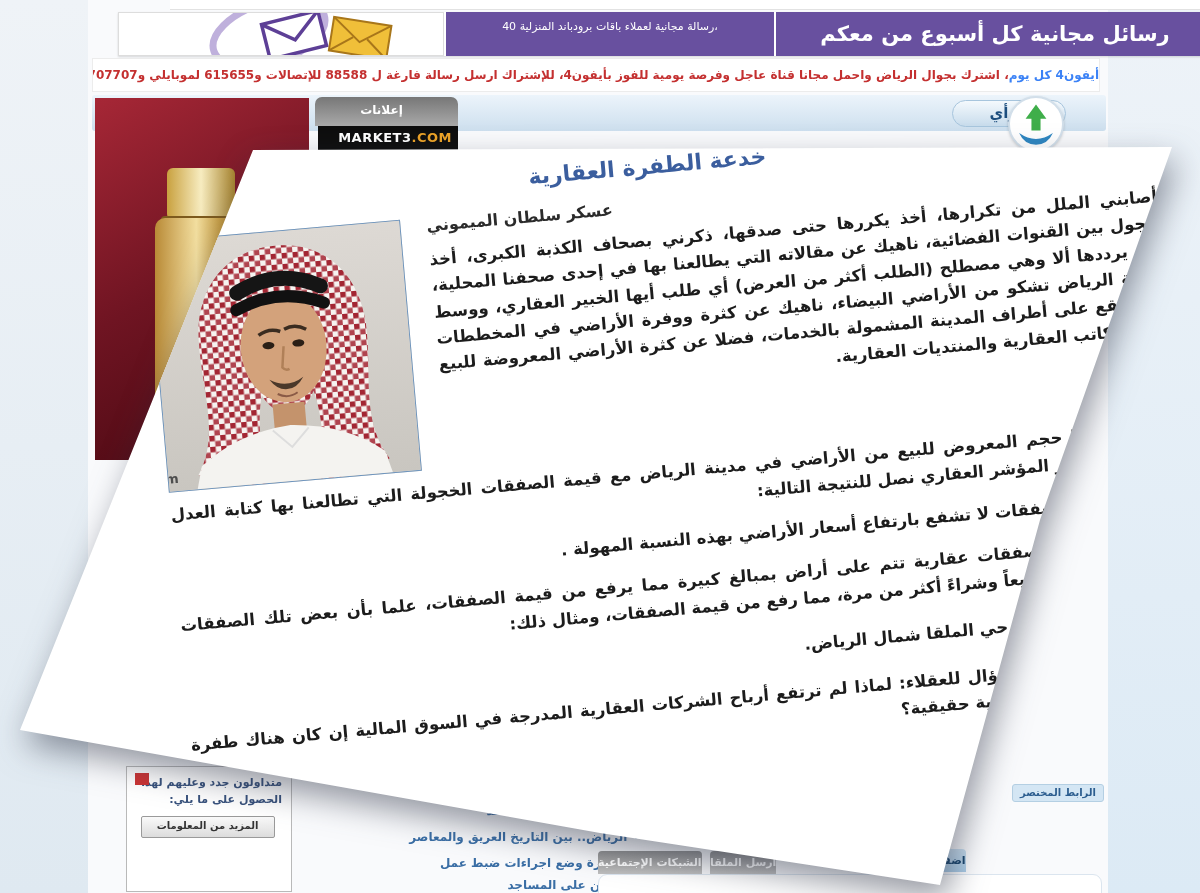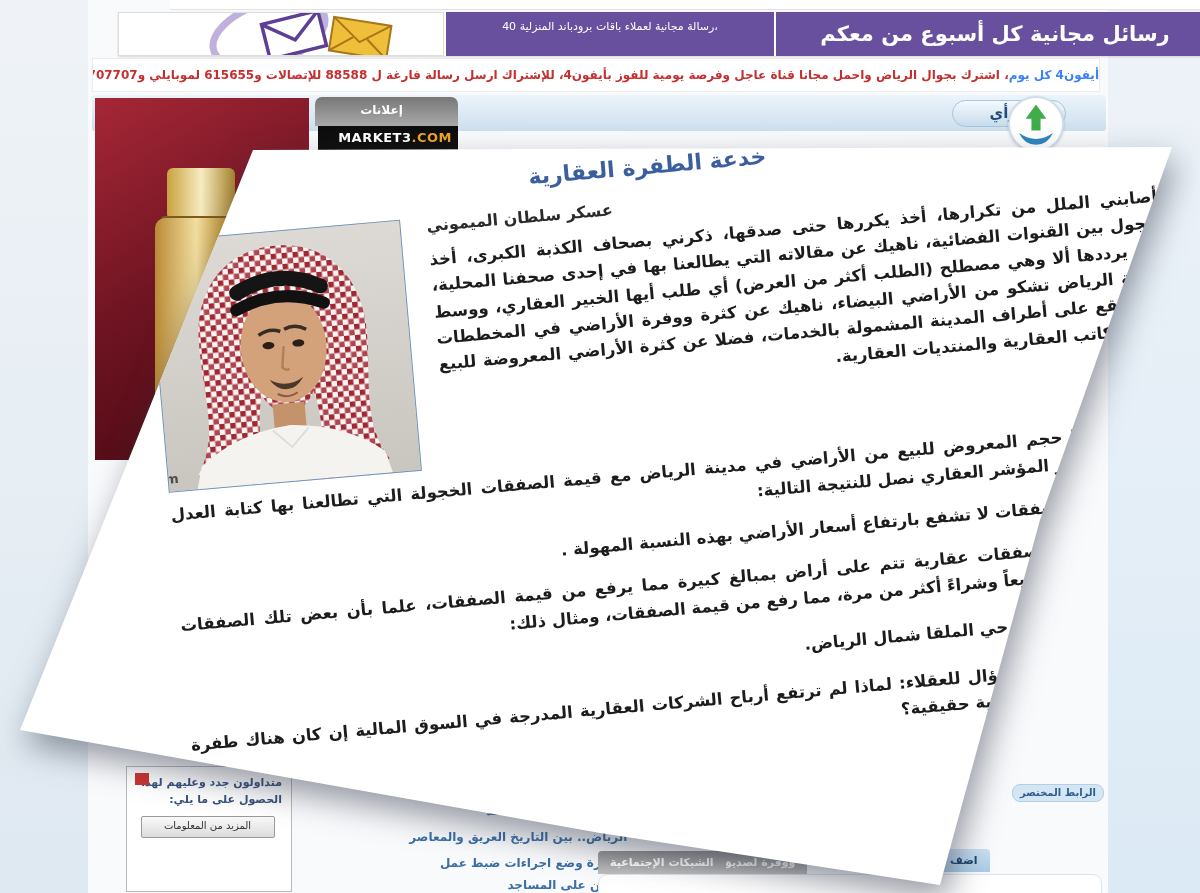--- a/index.html
+++ b/index.html
@@ -55,37 +55,37 @@
     letter-spacing:.5px;direction:ltr;text-align:right;}
   .market-word .tld{color:#eda327;}
   .lemon{position:absolute;left:10px;top:28px;width:46px;height:46px;border-radius:50%;
     background:radial-gradient(circle at 35% 30%,#f9e75e,#c9a313);}
 
   .promo-box{position:absolute;left:126px;top:766px;width:166px;height:126px;background:#fff;
     border:1px solid #b9b9b9;box-sizing:border-box;direction:rtl;text-align:right;
     font-size:11px;font-weight:bold;color:#37517c;padding:8px 9px 0 6px;line-height:1.5;}
   .promo-mark{position:absolute;left:8px;top:6px;width:14px;height:12px;background:#c33;}
   .promo-bullet{margin-top:4px;}
-  .promo-btn{margin:8px auto 0;display:block;width:132px;height:20px;font-size:10px;font-weight:normal;
+  .promo-btn{margin:8px auto 0;display:block;width:132px;height:20px;font-size:10px;font-weight:bold;
     color:#333;background:linear-gradient(180deg,#fafafa,#dcdcdc);border:1px solid #9a9a9a;
     border-radius:2px;line-height:18px;text-align:center;font-family:"DejaVu Sans",sans-serif;}
 
   .related{position:absolute;left:388px;top:800px;width:252px;direction:rtl;text-align:right;
     font-size:12px;font-weight:bold;color:#3a6ea5;line-height:1.9;}
   .related div{margin-bottom:3px;}
   .related .blt{color:#3a6ea5;margin-left:5px;}
 
   .tab{position:absolute;height:23px;border-radius:4px 4px 0 0;font-size:11px;font-weight:bold;
-    line-height:23px;text-align:center;direction:rtl;padding:0 12px;}
+    line-height:23px;text-align:center;direction:rtl;padding:0 0;}
   .tab-gray{background:linear-gradient(180deg,#8f8f8f,#bfbfbf);color:#fff;}
   .tab-blue{background:linear-gradient(180deg,#cae0f1,#a9cbe6);color:#17456e;}
   .comment-panel{position:absolute;left:598px;top:874px;width:502px;height:19px;background:#fff;
     border:1px solid #dbe5ef;border-radius:9px 9px 0 0;}
   .shortlink{position:absolute;left:1012px;top:784px;width:92px;height:18px;background:#d4e6f4;
-    border:1px solid #b4cfe3;border-radius:8px;box-sizing:border-box;font-size:10px;font-weight:bold;
+    border:1px solid #b4cfe3;border-radius:3px;box-sizing:border-box;font-size:10px;font-weight:bold;
     color:#2c5d8f;text-align:center;line-height:16px;direction:rtl;}
 
   
   .paper-wrap{position:absolute;inset:0;filter:drop-shadow(5px 14px 16px rgba(45,52,70,.5));z-index:40;}
   .paper{position:absolute;inset:0;background:#fff;
     clip-path:polygon(253px 150px,1172px 147px,1040px 520px,940px 885px,600px 833px,20px 730px);}
   .content{position:absolute;left:150px;top:135px;width:1010px;direction:rtl;
     transform:rotate(-5deg);transform-origin:500px 120px;color:#1c1c1c;font-weight:bold;
     font-size:16.5px;line-height:1.6;text-align:justify;}
   .art-title{margin:14px 0 10px;text-align:center;font-size:22px;font-weight:bold;
@@ -165,21 +165,21 @@
     <div class="promo-btn">المزيد من المعلومات</div>
   </div>
 
   <div class="related">
     <div><span class="blt">•</span><span>حق المستهلك في العقد</span></div>
     <div><span class="blt">•</span><span>الرياض.. بين التاريخ العريق والمعاصر</span></div>
     <div><span class="blt">•</span><span>ضرورة وضع اجراءات ضبط عمل القائمين على المساجد</span></div>
   </div>
 
   <div class="tab tab-blue" style="left:905px;top:849px;">اضف تعليق</div>
-  <div class="tab tab-gray" style="left:710px;top:851px;">ووفرة لصديق</div>
+  <div class="tab tab-gray" style="left:710px;top:851px;">أرسل الملقا</div>
   <div class="tab tab-gray" style="left:598px;top:851px;">الشبكات الإجتماعية</div>
   <div class="comment-panel"></div>
   <div class="shortlink">الرابط المختصر</div>
 
   <div class="paper-wrap">
     <div class="paper">
       <div class="content">
         <div class="art-title">خدعة الطفرة العقارية</div>
         <div class="photo">
           <svg width="252" height="250" viewBox="0 0 252 250">

